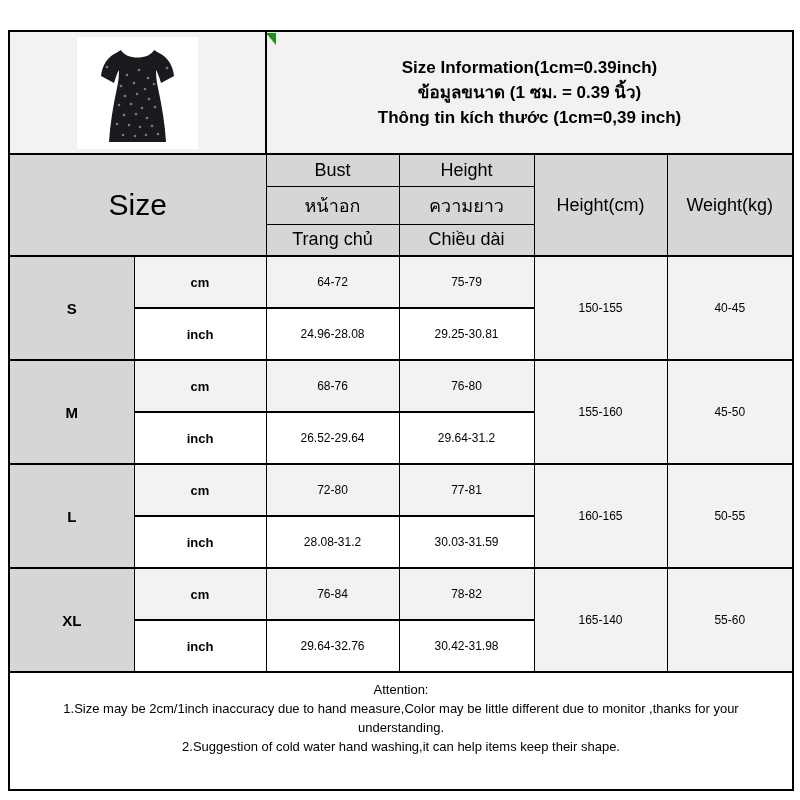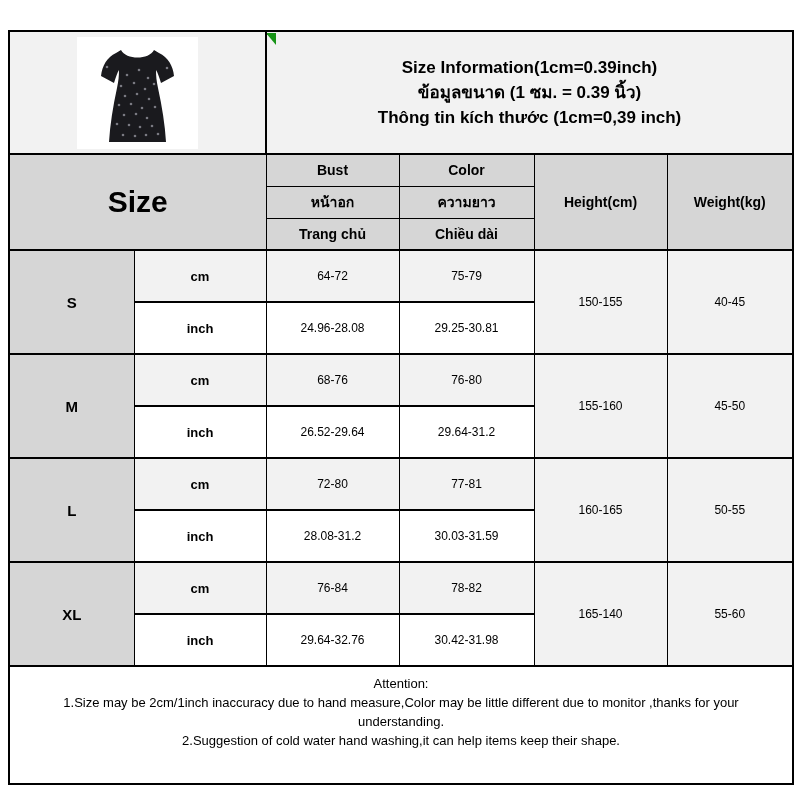--- a/index.html
+++ b/index.html
@@ -27,22 +27,22 @@
 
   
   td.cell-img{border-bottom-width:2px;}
   td.cell-title{border-bottom-width:2px;border-left-width:2px;position:relative;}
   .photo{width:121px;height:112px;background:#ffffff;margin:1px auto 0;display:flex;align-items:flex-start;justify-content:center;}
   .title-wrap{display:flex;flex-direction:column;justify-content:center;height:100%;}
   .title-line{font-weight:bold;font-size:17px;line-height:25px;}
   .corner-marker{position:absolute;top:-1px;left:-1px;width:10px;height:12px;}
 
   
-  .hdr-label{font-weight:bold;font-size:14px;}
-  .size-big{font-weight:bold;font-size:30px;}
+  .hdr-label{font-weight:normal;font-size:18px;}
+  .size-big{font-weight:normal;font-size:30px;}
 
   
   td.cell-sz{font-weight:bold;font-size:15px;}
   td.cell-unit{font-weight:bold;font-size:13px;}
   td.cell-val{font-size:12px;font-weight:normal;}
   tr.group-top td{border-top-width:2px;}
   tr.r-inch td{border-top-width:2px;}
 
   
   tr.r-att td{border-top-width:2px;vertical-align:top;}
@@ -109,21 +109,21 @@
         <div class="title-line">Size Information(1cm=0.39inch)</div>
         <div class="title-line">ข้อมูลขนาด (1 ซม. = 0.39 นิ้ว)</div>
         <div class="title-line">Thông tin kích thước (1cm=0,39 inch)</div>
       </div>
     </td>
   </tr>
 
   <tr class="r-h">
     <td colspan="2" rowspan="3" class="fill-hdr size-big">Size</td>
     <td class="fill-hdr hdr-label">Bust</td>
-    <td class="fill-hdr hdr-label">Color</td>
+    <td class="fill-hdr hdr-label">Height</td>
     <td rowspan="3" class="fill-hdr hdr-label">Height(cm)</td>
     <td rowspan="3" class="fill-hdr hdr-label">Weight(kg)</td>
   </tr>
   <tr class="r-h">
     <td class="fill-hdr hdr-label">หน้าอก</td>
     <td class="fill-hdr hdr-label">ความยาว</td>
   </tr>
   <tr class="r-h">
     <td class="fill-hdr hdr-label">Trang chủ</td>
     <td class="fill-hdr hdr-label">Chiều dài</td>

